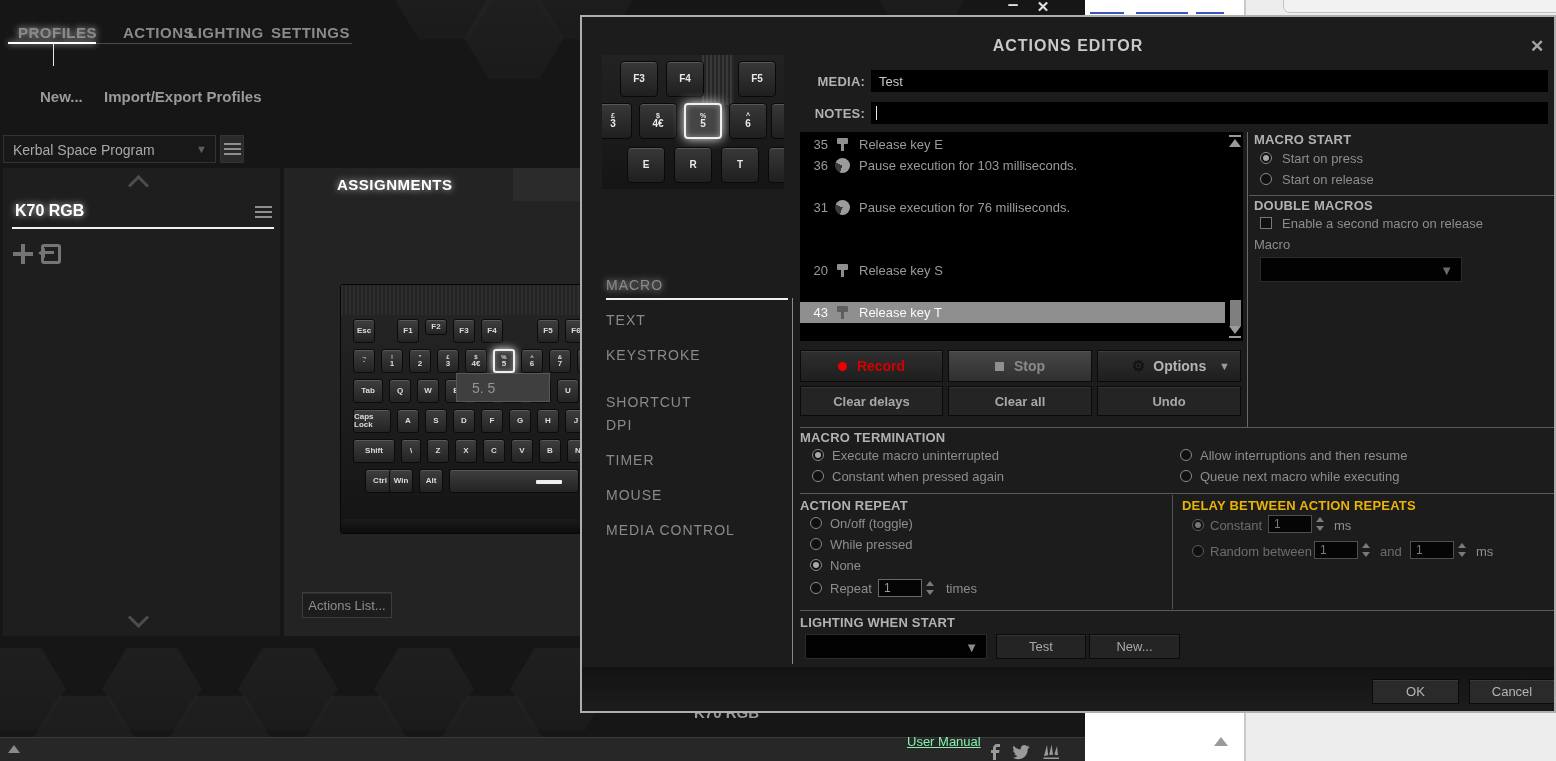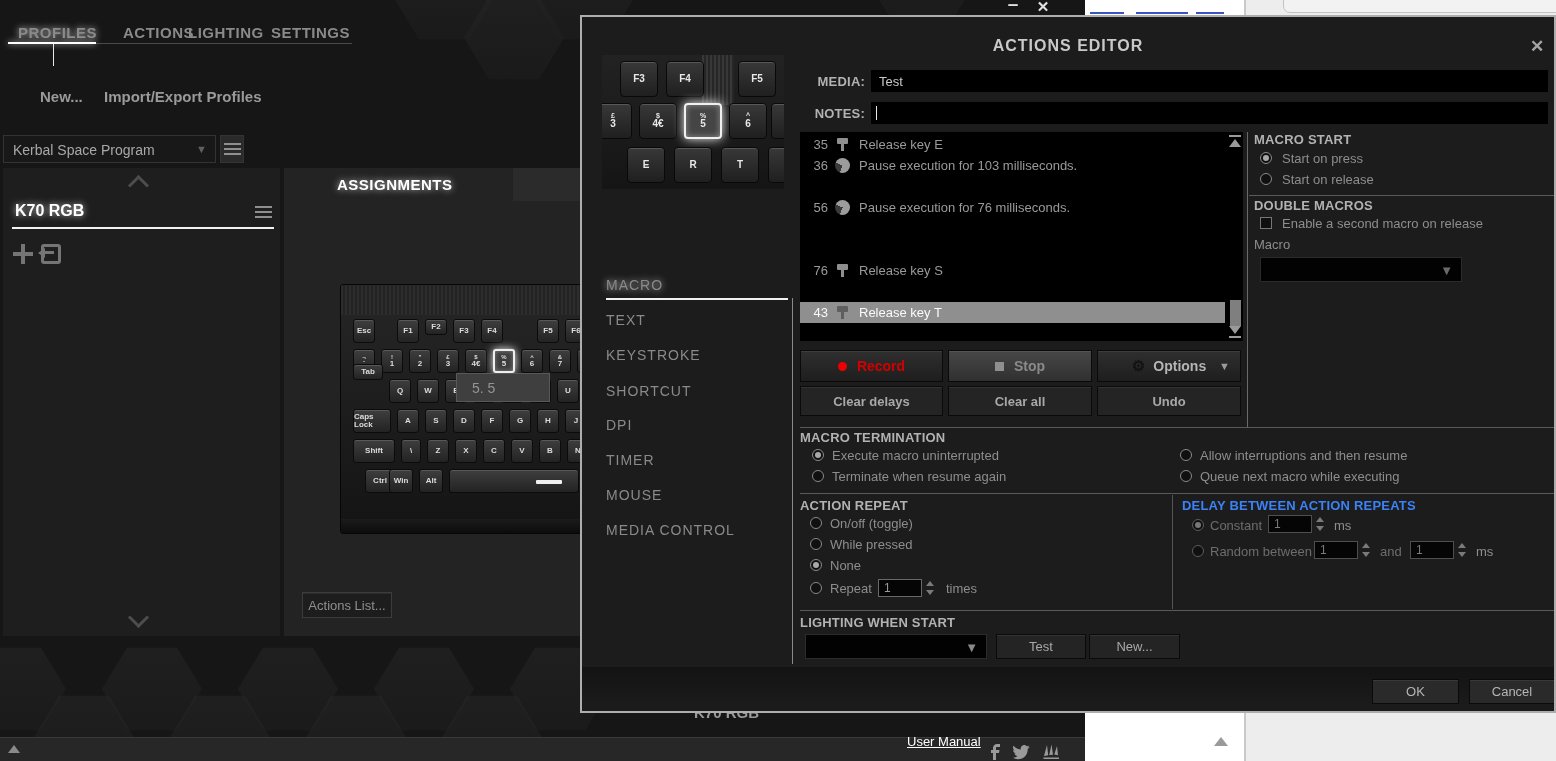--- a/index.html
+++ b/index.html
@@ -180,21 +180,21 @@
             <span>6</span>
           </div>
           <div class="key" style="left: 208px; top: 64px; width: 22px; height: 24px;">
             <span class="t">&amp;</span>
             <span>7</span>
           </div>
           <div class="key" style="left: 236px; top: 64px; width: 22px; height: 24px;">
             <span class="t">*</span>
             <span>8</span>
           </div>
-          <div class="key" style="left: 12px; top: 79px; width: 30px; height: 16px;">Tab</div>
+          <div class="key" style="left: 12px; top: 94px; width: 30px; height: 24px;">Tab</div>
           <div class="key" style="left: 48px; top: 94px; width: 22px; height: 24px;">Q</div>
           <div class="key" style="left: 76px; top: 94px; width: 22px; height: 24px;">W</div>
           <div class="key" style="left: 104px; top: 94px; width: 22px; height: 24px;">E</div>
           <div class="key" style="left: 132px; top: 94px; width: 22px; height: 24px;">R</div>
           <div class="key" style="left: 160px; top: 94px; width: 22px; height: 24px;">T</div>
           <div class="key" style="left: 188px; top: 94px; width: 22px; height: 24px;">Y</div>
           <div class="key" style="left: 216px; top: 94px; width: 22px; height: 24px;">U</div>
           <div class="key" style="left: 12px; top: 124px; width: 38px; height: 24px;">Caps Lock</div>
           <div class="key" style="left: 56px; top: 124px; width: 22px; height: 24px;">A</div>
           <div class="key" style="left: 84px; top: 124px; width: 22px; height: 24px;">S</div>
@@ -223,21 +223,21 @@
         <span style="position:absolute;left:15px;top:6px;font-size:14px;color:#949494">5. 5</span>
       </div>
 
       <button class="btn" style="left:18px;top:424px;width:90px;height:26px;background:#1d1d1d;border:1px solid #3c3c3c;font-weight:normal;color:#8f8f8f">Actions List...</button>
     </div>
 
     <div style="position:absolute;left:694px;top:704px;font-size:15px;font-weight:bold;color:#9a9a9a">K70 RGB</div>
 
     <div style="position:absolute;left:0;top:737px;width:1085px;height:24px;background:#272727;border-top:1px solid #3a3a3a">
       <div class="tri-u" style="position:absolute;left:8px;top:7px;border-bottom-color:#8a8a8a"></div>
-      <a style="position:absolute;left:907px;top:-4px;font-size:13px;color:#ffffff;text-decoration:underline;cursor:pointer">User Manual</a>
+      <a style="position:absolute;left:907px;top:-4px;font-size:13px;color:#86efac;text-decoration:underline;cursor:pointer">User Manual</a>
       <svg style="position:absolute;left:988px;top:6px;cursor:pointer" width="14" height="16" viewBox="0 0 14 16">
           <path fill="#9a9a9a" d="M9 3h3V0H9C6.8 0 5 1.8 5 4v2H3v3h2v7h3V9h3l.5-3H8V4c0-.6.4-1 1-1z"></path>
         </svg>
       <svg style="position:absolute;left:1012px;top:7px;cursor:pointer" width="18" height="15" viewBox="0 0 18 15">
           <path fill="#9a9a9a" d="M17.5 1.8c-.6.3-1.3.5-2 .6A3.4 3.4 0 0 0 17 .4c-.7.4-1.4.7-2.2.8A3.5 3.5 0 0 0 8.8 4.4 9.9 9.9 0 0 1 1.6.8a3.5 3.5 0 0 0 1.1 4.7c-.6 0-1.1-.2-1.6-.4 0 1.7 1.2 3.1 2.8 3.4-.5.2-1 .2-1.6.1.5 1.4 1.8 2.4 3.3 2.5A7 7 0 0 1 .5 12.6a9.9 9.9 0 0 0 5.4 1.6c6.4 0 10-5.4 9.8-10.2.7-.5 1.3-1.1 1.8-1.8z"></path>
         </svg>
       <svg style="position:absolute;left:1042px;top:5px;cursor:pointer" width="18" height="17" viewBox="0 0 18 17">
           <path fill="#9a9a9a" d="M2 13 5 2l1.2 10.3zM7.2 12 9.5 1.5 11 11.8zM12.3 11.5 15 3l1 9.2zM1.5 14.5h15.5v1.5H1.5z"></path>
         </svg>
     </div>
@@ -280,47 +280,47 @@
     <div style="position:absolute;left:289px;top:53px;width:677px;height:22px;background:#000;color:#c8c8c8;font-size:13px;padding:4px 0 0 8px">Test</div>
     <div class="sec" style="position:absolute;left:200px;top:89px;width:83px;text-align:right">NOTES:</div>
     <div style="position:absolute;left:289px;top:85px;width:677px;height:22px;background:#000">
       <span style="position:absolute;left:5px;top:4px;width:1px;height:14px;background:#e8e8e8"></span>
     </div>
 
     <div id="dlg-menu">
         <div class="menuitem glowtxt" style="top: 260px;">MACRO</div>
         <div class="menuitem" style="top: 295px;">TEXT</div>
         <div class="menuitem" style="top: 330px;">KEYSTROKE</div>
-        <div class="menuitem" style="top: 366px;">SHORTCUT</div>
+        <div class="menuitem" style="top: 377px;">SHORTCUT</div>
         <div class="menuitem" style="top: 400px;">DPI</div>
         <div class="menuitem" style="top: 435px;">TIMER</div>
         <div class="menuitem" style="top: 470px;">MOUSE</div>
         <div class="menuitem" style="top: 505px;">MEDIA CONTROL</div>
       </div>
     <div style="position:absolute;left:24px;top:281px;width:182px;height:2px;background:#f0f0f0"></div>
     <div class="vline" style="left:210px;top:281px;height:366px;background:#8a8a8a"></div>
 
     <div id="macro-list" style="position:absolute;left:218px;top:115px;width:443px;height:209px;background:#000;overflow:hidden">
         <div class="mrow" style="top: 2px;">
           <span class="mnum">35</span>
           <span class="ic ic-release"></span>
           <span class="mtext">Release key E</span>
         </div>
         <div class="mrow" style="top: 23px;">
           <span class="mnum">36</span>
           <span class="ic ic-pause"></span>
           <span class="mtext">Pause execution for 103 milliseconds.</span>
         </div>
         <div class="mrow" style="top: 65px;">
-          <span class="mnum">56</span>
+          <span class="mnum">31</span>
           <span class="ic ic-pause"></span>
           <span class="mtext">Pause execution for 76 milliseconds.</span>
         </div>
         <div class="mrow" style="top: 128px;">
-          <span class="mnum">76</span>
+          <span class="mnum">20</span>
           <span class="ic ic-release"></span>
           <span class="mtext">Release key S</span>
         </div>
         <div class="mrow sel" style="top: 170px;">
           <span class="mnum">43</span>
           <span class="ic ic-release"></span>
           <span class="mtext">Release key T</span>
         </div>
       </div>
 
@@ -366,21 +366,21 @@
     </button>
     <button class="btn" style="left:218px;top:369px;width:143px;height:30px;background:#242424">Clear delays</button>
     <button class="btn" style="left:366px;top:369px;width:144px;height:30px;background:#242424">Clear all</button>
     <button class="btn" style="left:515px;top:369px;width:144px;height:30px;background:#242424">Undo</button>
 
     <div class="hline" style="left:218px;top:410px;width:758px"></div>
     <div class="sec" style="position:absolute;left:218px;top:413px">MACRO TERMINATION</div>
     <div class="radio sel" style="left:230px;top:432px"></div>
     <div class="lab" style="position:absolute;left:250px;top:431px">Execute macro uninterrupted</div>
     <div class="radio" style="left:230px;top:453px"></div>
-    <div class="lab" style="position:absolute;left:250px;top:452px">Terminate when resume again</div>
+    <div class="lab" style="position:absolute;left:250px;top:452px">Constant when pressed again</div>
     <div class="radio" style="left:598px;top:432px"></div>
     <div class="lab" style="position:absolute;left:618px;top:431px">Allow interruptions and then resume</div>
     <div class="radio" style="left:598px;top:453px"></div>
     <div class="lab" style="position:absolute;left:618px;top:452px">Queue next macro while executing</div>
 
     <div class="hline" style="left:218px;top:476px;width:758px"></div>
     <div class="vline" style="left:590px;top:478px;height:114px;background:#555"></div>
     <div class="sec" style="position:absolute;left:218px;top:481px">ACTION REPEAT</div>
     <div class="radio" style="left:228px;top:500px"></div>
     <div class="lab" style="position:absolute;left:248px;top:499px">On/off (toggle)</div>
@@ -390,21 +390,21 @@
     <div class="lab" style="position:absolute;left:248px;top:541px">None</div>
     <div class="radio" style="left:228px;top:565px"></div>
     <div class="lab" style="position:absolute;left:248px;top:564px">Repeat</div>
     <div class="numbox" style="left:296px;top:562px">1</div>
     <div class="spin" style="left:343px;top:562px">
         <i class="u"></i>
         <i class="d"></i>
       </div>
     <div class="lab" style="position:absolute;left:364px;top:564px">times</div>
 
-    <div class="sec dimtxt" style="position:absolute;left:600px;top:481px;color:#3b82f6">DELAY BETWEEN ACTION REPEATS</div>
+    <div class="sec dimtxt" style="position:absolute;left:600px;top:481px;color:#eab308">DELAY BETWEEN ACTION REPEATS</div>
     <div class="radio sel dim" style="left:610px;top:502px"></div>
     <div class="lab dimtxt" style="position:absolute;left:628px;top:501px">Constant</div>
     <div class="numbox dim" style="left:686px;top:498px">1</div>
     <div class="spin" style="left:733px;top:498px">
         <i class="u"></i>
         <i class="d"></i>
       </div>
     <div class="lab" style="position:absolute;left:752px;top:501px">ms</div>
     <div class="radio dim" style="left:610px;top:528px"></div>
     <div class="lab dimtxt" style="position:absolute;left:628px;top:527px">Random between</div>

